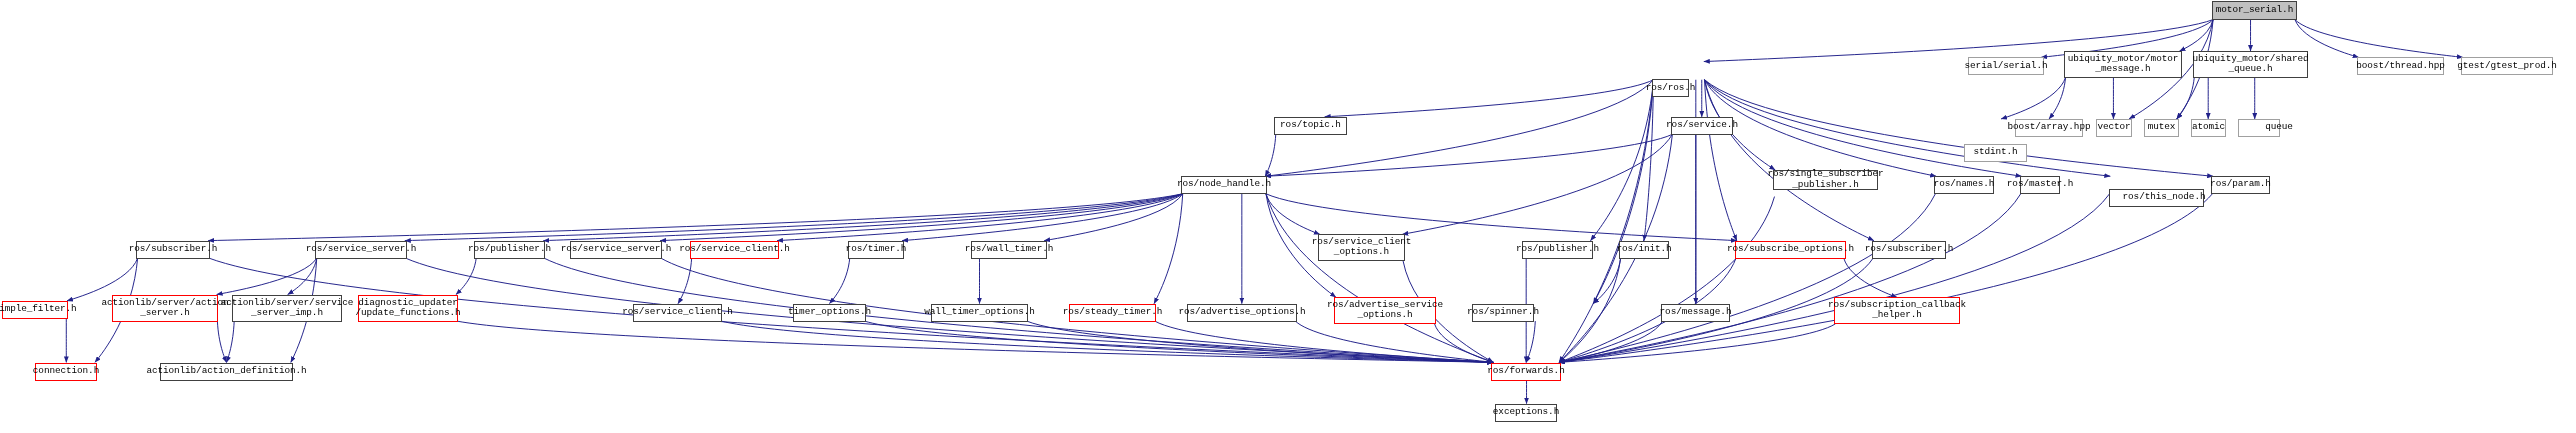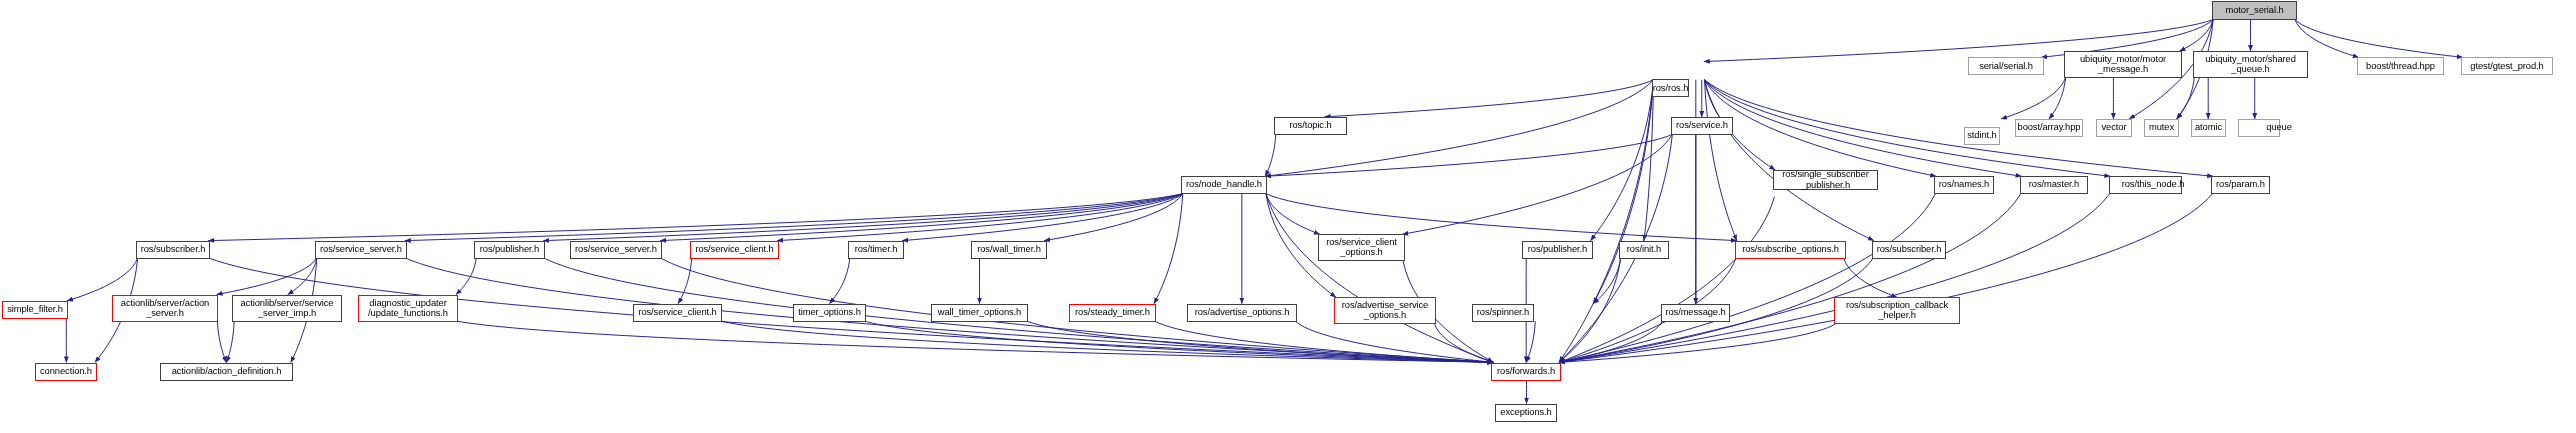--- a/index.html
+++ b/index.html
@@ -5,21 +5,21 @@
   html, body {
     margin: 0;
     padding: 0;
     background: #ffffff;
   }
   #canvas {
     position: relative;
     width: 2576px;
     height: 433px;
     background: #ffffff;
-    font-family: Liberation Sans, sans-serif;
+    font-family: Liberation Mono, monospace;
     overflow: hidden;
   }
   #edge-layer {
     position: absolute;
     left: 0;
     top: 0;
     width: 2576px;
     height: 433px;
     pointer-events: none;
   }
@@ -152,34 +152,34 @@
   <div id="nodes-layer">
       <div class="node root" style="left: 2212px; top: 0.7px; width: 85px; height: 19px;">motor_serial.h</div>
       <div class="node gray-border" style="left: 1968px; top: 57px; width: 76px; height: 18px;">serial/serial.h</div>
       <div class="node" style="left: 2064px; top: 51px; width: 118px; height: 26.6px;">ubiquity_motor/motor
 _message.h</div>
       <div class="node" style="left: 2193px; top: 51px; width: 115px; height: 26.6px;">ubiquity_motor/shared
 _queue.h</div>
       <div class="node gray-border" style="left: 2357px; top: 57px; width: 87px; height: 18px;">boost/thread.hpp</div>
       <div class="node gray-border" style="left: 2461px; top: 57px; width: 92px; height: 18px;">gtest/gtest_prod.h</div>
       <div class="node" style="left: 1652px; top: 79px; width: 37px; height: 18px; text-align: center;">ros/ros.h</div>
-      <div class="node gray-border" style="left: 1964px; top: 107px; width: 36px; height: 17.5px; margin-top: 20px;">stdint.h</div>
+      <div class="node gray-border" style="left: 1964px; top: 124px; width: 63px; height: 17.5px; margin-top: 20px;">stdint.h</div>
       <div class="node gray-border" style="left: 2015px; top: 119px; width: 68px; height: 17.5px;">boost/array.hpp</div>
       <div class="node gray-border" style="left: 2096px; top: 119px; width: 36px; height: 17.5px;">vector</div>
       <div class="node gray-border" style="left: 2144px; top: 119px; width: 35px; height: 17.5px;">mutex</div>
       <div class="node gray-border" style="left: 2191px; top: 119px; width: 35px; height: 17.5px;">atomic</div>
       <div class="node gray-border" style="left: 2238px; top: 119px; width: 34px; height: 17.5px; padding-left: 40px;">queue</div>
       <div class="node" style="left: 1274px; top: 117px; width: 73px; height: 17.5px;">ros/topic.h</div>
       <div class="node" style="left: 1671px; top: 117px; width: 62px; height: 17.5px;">ros/service.h</div>
       <div class="node" style="left: 1181px; top: 176px; width: 86px; height: 17.5px;">ros/node_handle.h</div>
       <div class="node" style="left: 1773px; top: 170px; width: 105px; height: 20px;">ros/single_subscriber
 _publisher.h</div>
       <div class="node" style="left: 1934px; top: 176px; width: 60px; height: 17.5px;">ros/names.h</div>
-      <div class="node" style="left: 2020px; top: 176px; width: 68px; height: 17.5px;">ros/master.h</div>
-      <div class="node" style="left: 2109px; top: 176px; width: 73px; height: 17.5px; padding-left: 15px;">ros/this_node.h</div>
+      <div class="node" style="left: 2020px; top: 176px; width: 40px; height: 17.5px;">ros/master.h</div>
+      <div class="node" style="left: 2109px; top: 189px; width: 95px; height: 17.5px; padding-left: 15px;">ros/this_node.h</div>
       <div class="node" style="left: 2211px; top: 176px; width: 59px; height: 17.5px;">ros/param.h</div>
       <div class="node" style="left: 136px; top: 241px; width: 74px; height: 17.5px;">ros/subscriber.h</div>
       <div class="node" style="left: 315px; top: 241px; width: 92px; height: 17.5px;">ros/service_server.h</div>
       <div class="node" style="left: 474px; top: 241px; width: 71px; height: 17.5px;">ros/publisher.h</div>
       <div class="node" style="left: 570px; top: 241px; width: 92px; height: 17.5px;">ros/service_server.h</div>
       <div class="node red" style="left: 690px; top: 241px; width: 89px; height: 17.5px;">ros/service_client.h</div>
       <div class="node" style="left: 848px; top: 241px; width: 56px; height: 17.5px;">ros/timer.h</div>
       <div class="node" style="left: 971px; top: 241px; width: 76px; height: 17.5px;">ros/wall_timer.h</div>
       <div class="node" style="left: 1318px; top: 234px; width: 87px; height: 26.6px;">ros/service_client
 _options.h</div>

